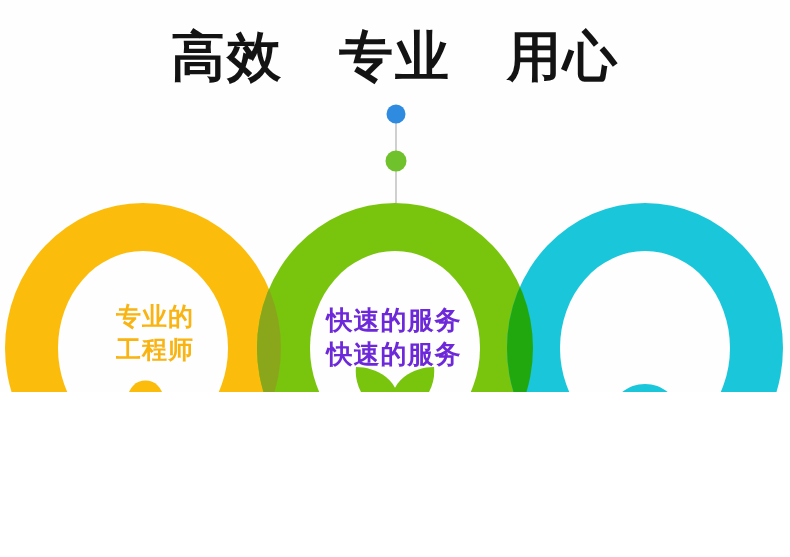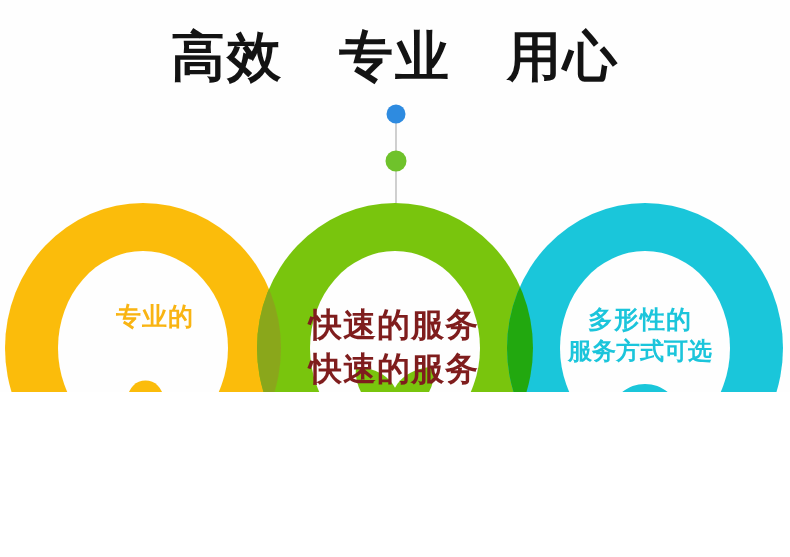--- a/index.html
+++ b/index.html
@@ -53,21 +53,21 @@
     position: absolute;
     text-align: center;
     font-weight: bold;
     line-height: 1.32;
     letter-spacing: 1px;
     white-space: nowrap;
   }
   .circ-text .ln { display: block; }
 
   #txt-left  { left: 55px;  top: 300px; width: 200px; font-size: 25px; color: #F9B412; }
-  #txt-mid   { left: 288px; top: 303px; width: 212px; font-size: 33px; color: #7f1d1d; }
+  #txt-mid   { left: 288px; top: 303px; width: 212px; font-size: 26px; color: #6d28d9; }
   #txt-right { left: 528px; top: 303px; width: 224px; font-size: 25px; color: #1BC5DB; }
   #txt-right .ln.l2 { font-size: 24px; letter-spacing: 0px; }
 </style>
 </head>
 <body>
 
 <div id="stage">
 
   <div id="headline">
     <span class="hw">高效</span><span class="hgap"></span><span class="hw">专业</span><span class="hgap"></span><span class="hw">用心</span>
@@ -158,25 +158,22 @@
       <path d="M645 384c-20 0-36 16-36 36 0 13 7 22 12 29 3 4 4 7 4 11h40c0-4 1-7 4-11 5-7 12-16 12-29 0-20-16-36-36-36z" fill="#1AC6DA"></path>
       <rect x="629" y="464" width="32" height="16" rx="2" fill="#1AC6DA"></rect>
       <rect x="633" y="468" width="24" height="3" fill="#ffffff"></rect>
       <rect x="633" y="474" width="24" height="3" fill="#ffffff"></rect>
       <path d="M630 399h30l-14 22 3 28-4 0-3-28z" fill="none" stroke="#ffffff" stroke-width="3.2" stroke-linejoin="round"></path>
     </g>
   </svg>
 
   <div class="circ-text" id="txt-left">
     <span class="ln l1">专业的</span>
+    <span class="ln l2">工程师</span>
   </div>
 
   <div class="circ-text" id="txt-mid">
     <span class="ln l1">快速的服务</span>
     <span class="ln l2">快速的服务</span>
   </div>
 
-  <div class="circ-text" id="txt-right">
-    <span class="ln l1">多形性的</span>
-    <span class="ln l2">服务方式可选</span>
-  </div>
 
 </div>
 
 </body></html>

